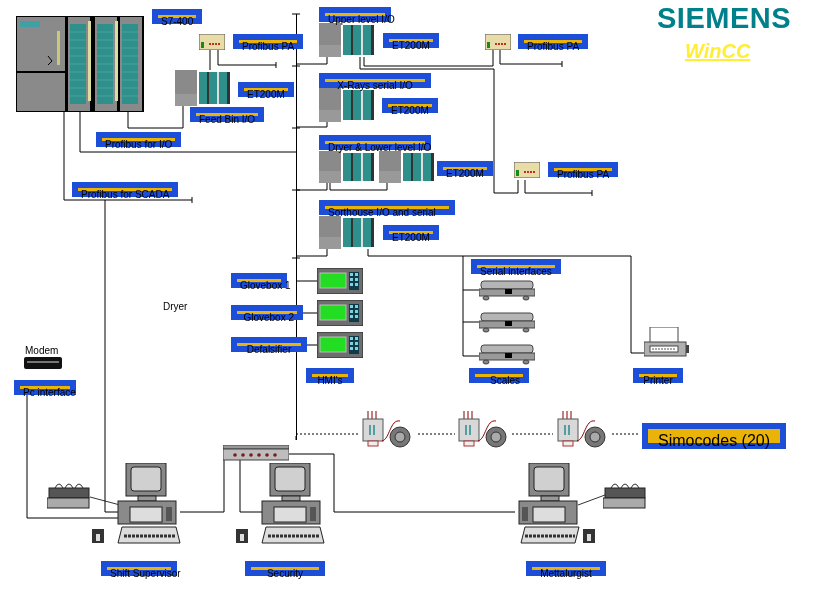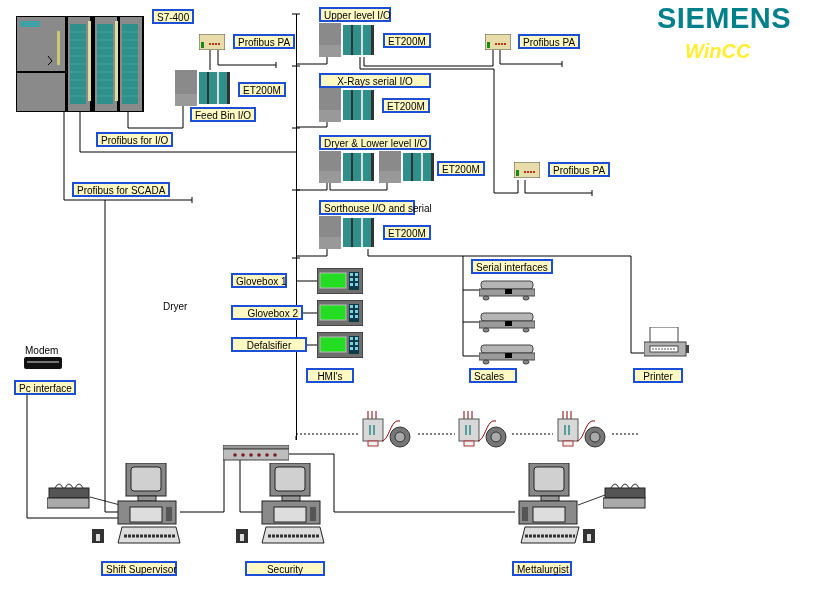--- a/index.html
+++ b/index.html
@@ -1,23 +1,23 @@
 <!DOCTYPE html>
 <html><head>
 <meta charset="utf-8">
 <style>
   html,body{margin:0;padding:0;background:#fff;}
   #stage{position:relative;width:820px;height:615px;overflow:hidden;background:#fff;font-family:"Liberation Sans",sans-serif;}
   svg#wires{position:absolute;left:0;top:0;}
-  .lbl{position:absolute;background:#fef9c3;border:2px solid #1d4ed8;font-size:10px;line-height:13px;padding:0 3px;color:#000;white-space:nowrap;box-sizing:border-box;height:15px;}
+  .lbl{position:absolute;background:#eab308;border:6px solid #1d4ed8;font-size:10px;line-height:13px;padding:0 3px;color:#000;white-space:nowrap;box-sizing:border-box;height:15px;}
   .plain{position:absolute;font-size:10px;color:#000;white-space:nowrap;}
   .big{font-size:16px;line-height:22px;height:26px;padding:1px 10px;}
   .dev{position:absolute;}
   #logo-siemens{position:absolute;left:657px;top:2px;font-family:"Liberation Sans",sans-serif;font-weight:bold;font-size:29px;letter-spacing:0.5px;color:#00808a;}
-  #logo-wincc{position:absolute;left:685px;top:40px;font-family:"Liberation Sans",sans-serif;font-weight:bold;font-style:italic;font-size:20px;color:#ffee33;}
+  #logo-wincc{position:absolute;left:685px;top:40px;font-family:"Liberation Sans",sans-serif;font-weight:bold;font-style:italic;font-size:20px;color:#ffee33;text-decoration:underline;}
 </style>
 </head>
 <body>
 
 <div id="stage">
 
   <svg id="wires" width="820" height="615">
     <g stroke="#000" stroke-width="1" fill="none">
 
       <path d="M296.5 14 V440"></path>
@@ -355,35 +355,36 @@
   <div class="lbl" style="left:383px;top:33px">ET200M</div>
   <div class="lbl" style="left:518px;top:34px">Profibus PA</div>
 
   <div class="lbl" style="left:319px;top:73px;width:112px;text-align:center">X-Rays serial I/O</div>
   <div class="lbl" style="left:382px;top:98px">ET200M</div>
 
   <div class="lbl" style="left:319px;top:135px;width:112px">Dryer  &amp; Lower level I/O</div>
   <div class="lbl" style="left:437px;top:161px">ET200M</div>
   <div class="lbl" style="left:548px;top:162px">Profibus PA</div>
 
-  <div class="lbl" style="left:319px;top:200px;width:96px">Sorthouse I/O and serial</div>
+  <div class="lbl" style="left:319px;top:200px;width:136px">Sorthouse I/O and serial</div>
   <div class="lbl" style="left:383px;top:225px">ET200M</div>
 
   <div class="lbl" style="left:471px;top:259px">Serial interfaces</div>
 
   <div class="lbl" style="left:231px;top:273px;width:56px;text-align:left">Glovebox 1</div>
   <div class="lbl" style="left:231px;top:305px;width:72px;text-align:right">Glovebox 2</div>
   <div class="lbl" style="left:231px;top:337px;width:76px;text-align:center">Defalsifier</div>
   <div class="plain" style="left:163px;top:301px">Dryer</div>
   <div class="lbl" style="left:306px;top:368px;width:48px;text-align:center">HMI's</div>
 
-  <div class="lbl" style="left:469px;top:368px;width:48px;text-align:left">Scales</div>
+  <div class="lbl" style="left:469px;top:368px;width:60px;text-align:right">Scales</div>
   <div class="lbl" style="left:633px;top:368px;width:50px;text-align:center">Printer</div>
 
   <div class="plain" style="left:25px;top:345px">Modem</div>
   <div class="lbl" style="left:14px;top:380px;width:62px">Pc interface</div>
 
+  <div class="lbl big" style="left:642px;top:423px">Simocodes (20)</div>
 
   <div class="lbl" style="left:101px;top:561px;width:76px;text-align:center">Shift Supervisor</div>
   <div class="lbl" style="left:245px;top:561px;width:80px;text-align:center">Security</div>
-  <div class="lbl" style="left:512px;top:561px;width:60px;text-align:center">Mettalurgist</div>
+  <div class="lbl" style="left:526px;top:561px;width:80px;text-align:center">Mettalurgist</div>
 
 </div>
 
 </body></html>

